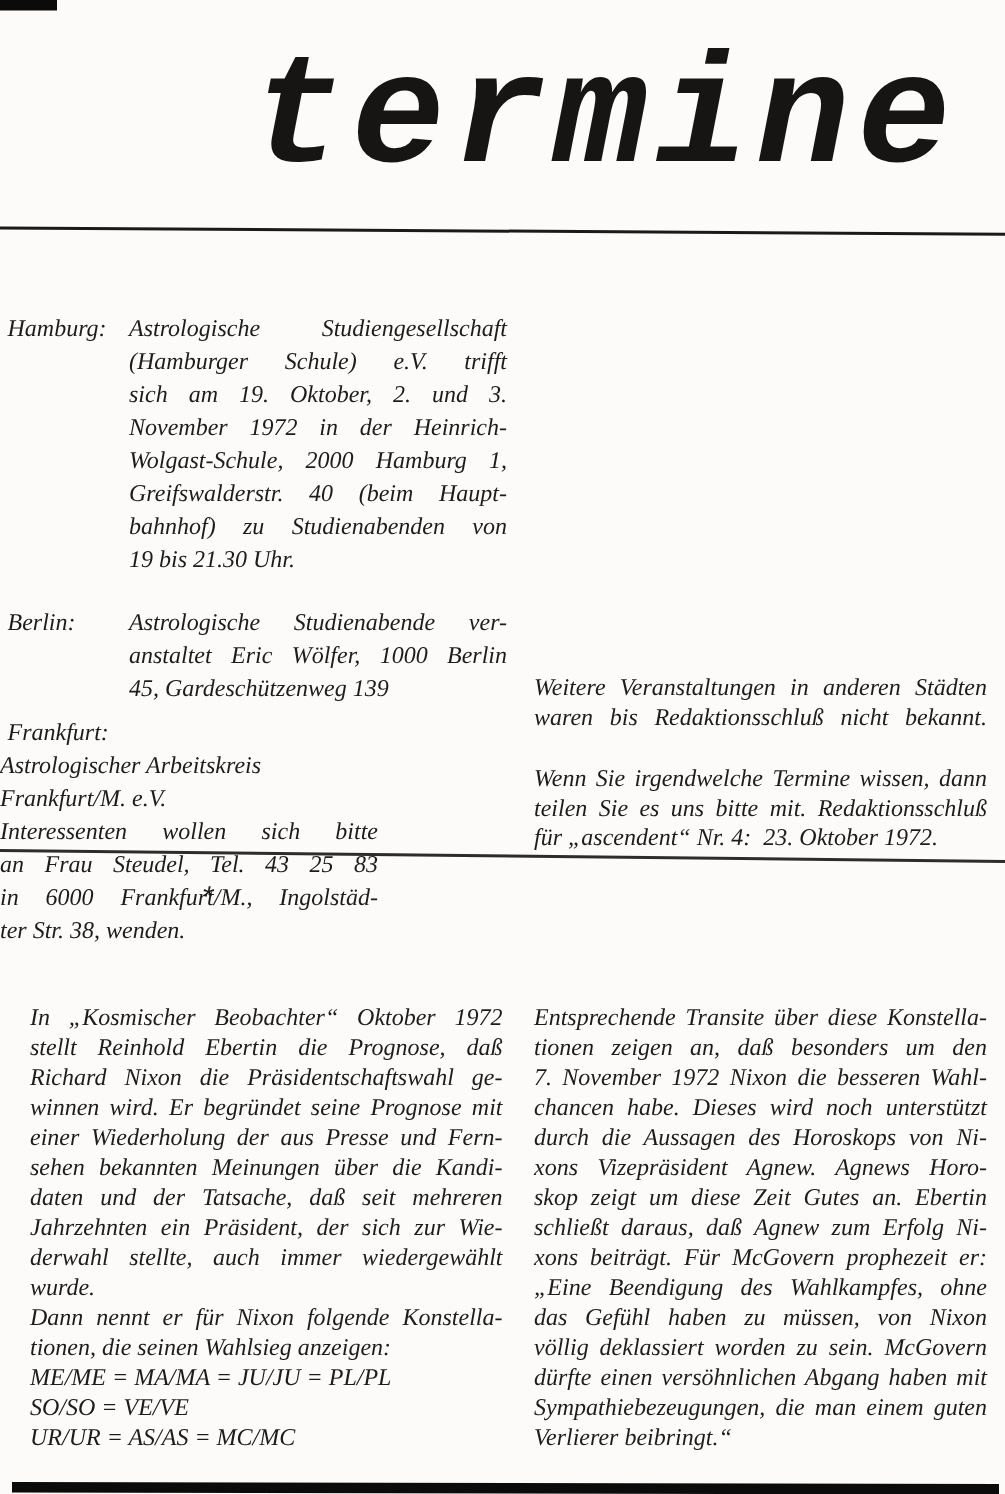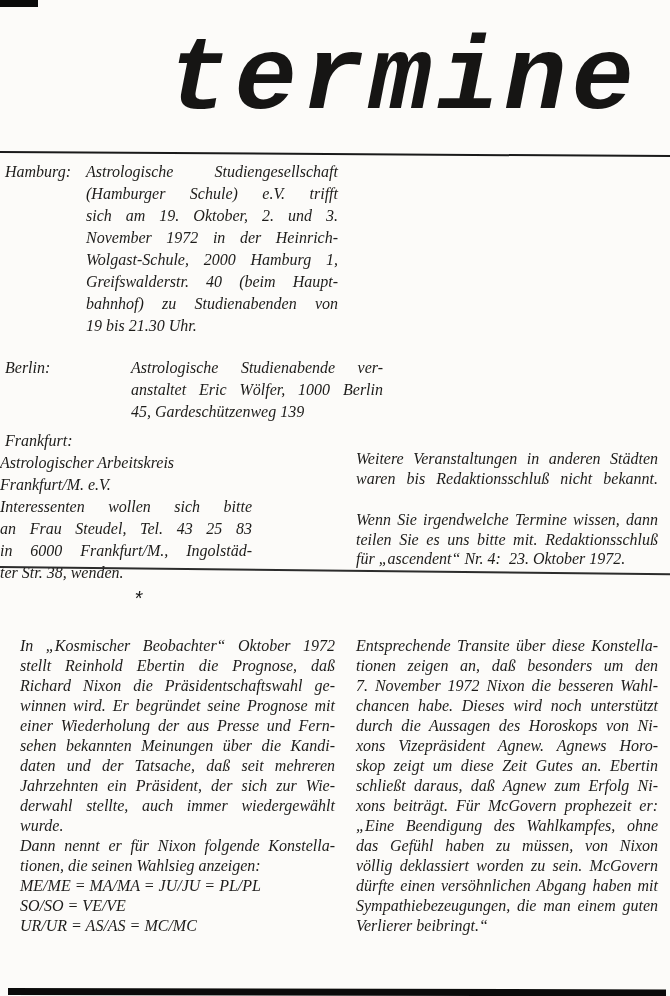--- a/index.html
+++ b/index.html
@@ -42,43 +42,43 @@
   .rule { position: absolute; left: -2px; width: 676px; background: #1a1a1a; transform-origin: left center; }
   .rule-top { top: 151px; height: 2.3px; transform: rotate(0.35deg); }
   .rule-mid { top: 566px; height: 1.6px; background: #2c2c2c; transform: rotate(0.62deg); }
 
   
   .tl { font-size: 16px; }
   .j { text-align: justify; text-align-last: justify; }
 
   
   .listings { position: absolute; left: 0; top: 161px; width: 342px; }
-  .listing { display: flex; align-items: flex-start; }
+  .listing { display: flex; align-items: flex-start; margin-top: 48px; }
   .city {
     width: 86px; box-sizing: border-box; padding-left: 5px;
     font-size: 16px; line-height: 22px; flex: none;
   }
   .listing .lines { width: 252px; flex: none; }
   .listing .lines .tl { line-height: 22px; }
-  .m-berlin { margin-top: 20px; gap: 45px; }
+  .m-berlin { margin-top: 20px; }
   .m-frankfurt { margin-top: 7px; flex-direction: column; }
 
   
   .notes { position: absolute; left: 356px; top: 449px; width: 302px; }
   .notes .tl { line-height: 19.5px; }
   .note-p2 { margin-top: 22px; }
 
   
   .star {
     position: absolute; left: 132px; top: 589px;
     font-size: 20px; font-family: "Liberation Mono", monospace; color: #1a1a1a;
   }
 
   
-  .article-col { position: absolute; top: 636px; }
+  .article-col { position: absolute; top: 669px; }
   .article-col .tl { line-height: 20px; }
   .article-left { left: 20px; width: 315px; }
   .article-right { left: 356px; width: 302px; }
 </style>
 </head>
 <body>
 
 <div class="page">
 
   <div class="artifact-tl"></div>

